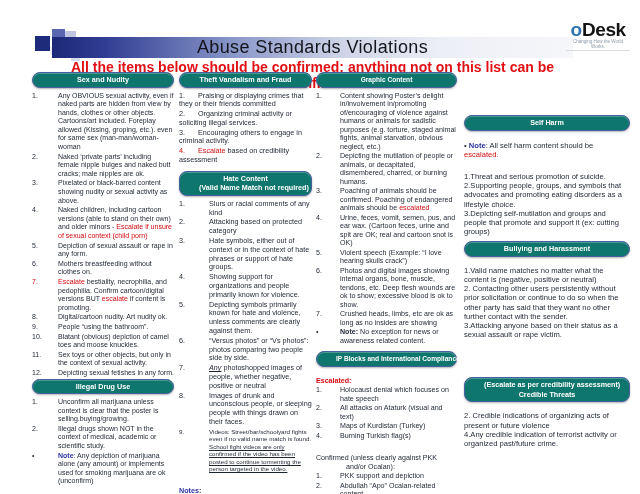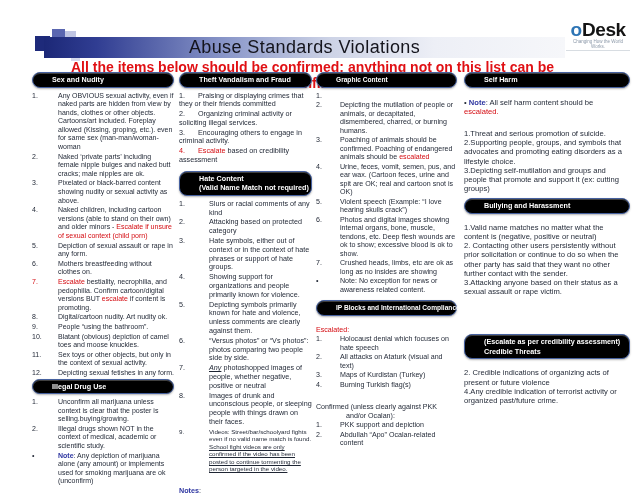--- a/index.html
+++ b/index.html
@@ -3,54 +3,54 @@
 <meta charset="utf-8">
 <style>
   html,body{margin:0;padding:0;}
   body{
     width:640px;height:494px;position:relative;overflow:hidden;
     background:#ffffff;color:#1e2533;
     font-family:"Liberation Sans", sans-serif;
   }
   
   .sq{position:absolute;}
-  .titlebar{position:absolute;left:44px;top:37px;width:521px;height:21px;
+  .titlebar{position:absolute;left:52px;top:37px;width:521px;height:21px;
     background:linear-gradient(90deg,#1c2877 0%,#303d92 10%,#8a97c9 35%,#cdd3e6 55%,#edeff6 75%,#f6f7fa 100%);}
   .page-title{position:absolute;left:0;top:0;width:100%;text-align:center;
     font-size:18px;line-height:21px;color:#14141c;letter-spacing:.4px;}
   .subtitle{position:absolute;left:40px;top:59px;width:545px;text-align:center;
     color:#e01014;font-weight:bold;font-size:14px;}
   .logo{position:absolute;left:566px;top:20px;width:64px;text-align:center;line-height:1;}
   .logo .o{color:#2e75b5;font-weight:800;font-size:19px;}
   .logo .rest{color:#141414;font-weight:800;font-size:19px;letter-spacing:-.5px;}
   .logo .tag{display:block;font-size:4.5px;color:#8b98a8;margin-top:1px;border-bottom:1px solid #d8dde2;padding-bottom:1px;}
   
   .col{position:absolute;top:72px;}
   #c0{left:32px;width:142px;font-size:7px;line-height:8.6px;--numw:26px;}
   #c1{left:179px;width:133px;font-size:7.2px;line-height:8.8px;--numw:30px;}
   #c2{left:316px;width:141px;font-size:7.1px;line-height:8.5px;--numw:24px;}
-  #c3{left:464px;width:166px;font-size:7.6px;line-height:9.2px;--numw:24px;}
-  
-  .pill{background:#000000;border:1px solid #46619f;border-radius:8px;color:#fff;
-    font-weight:bold;font-size:7.2px;line-height:9.5px;text-align:left;
+  #c3{left:464px;width:166px;font-size:7.6px;line-height:9.2px;margin-top:43px;--numw:24px;}
+  
+  .pill{background:#0f766e;border:1px solid #46619f;border-radius:8px;color:#fff;
+    font-weight:bold;font-size:7.2px;line-height:9.5px;text-align:center;
     padding:2px 19px;margin-bottom:4px;white-space:nowrap;
     box-shadow:0 1px 2px rgba(0,0,0,.3), inset 0 1px 0 rgba(255,255,255,.25);}
   #c2 .pill{font-size:6.6px;}
   
   .item-hang{display:flex;margin-bottom:1px;}
   .num{flex:0 0 var(--numw);}
   .txt{flex:1;}
   .item-flush{margin-bottom:1px;}
   .numi{display:inline-block;min-width:9px;margin-right:10px;}
   .item-plain{margin:0;}
   .para{margin:1px 0;}
   .hangwrap{padding-left:30px;text-indent:-30px;}
   
   .red{color:#d40a10;}
-  .bold{font-weight:normal;}
+  .bold{font-weight:bold;}
   .noteblue{color:#2d35a0;font-weight:bold;}
   .ul{text-decoration:underline;}
   .it{font-style:italic;}
   .small{font-size:6.2px;line-height:7.5px;}
   .gap-s{height:5px;}.gap-m{height:12px;}.gap-l{height:38px;}
 </style>
 </head>
 <body>
 
 <div>
@@ -201,20 +201,21 @@
     <div class="gap-m"></div>
     <div class="para"><span class="noteblue">Notes</span><span class="bold">:</span></div>
   </div>
 <div class="col" id="c2">
     <div class="pill">
       <div>Graphic Content</div>
     </div>
     <div class="list">
       <div class="item-hang">
         <span class="num">1.</span>
+        <span class="txt"><span>Content showing Poster’s delight in/involvement in/promoting of/encouraging of violence against humans or animals for sadistic purposes (e.g. torture, staged animal fights, animal starvation, obvious neglect, etc.)</span></span>
       </div>
       <div class="item-hang">
         <span class="num">2.</span>
         <span class="txt"><span>Depicting the mutilation of people or animals, or decapitated, dismembered, charred, or burning humans.</span></span>
       </div>
       <div class="item-hang">
         <span class="num">3.</span>
         <span class="txt"><span>Poaching of animals should be confirmed. Poaching of endangered animals should be </span><span class="red">escalated</span></span>
       </div>
       <div class="item-hang">

